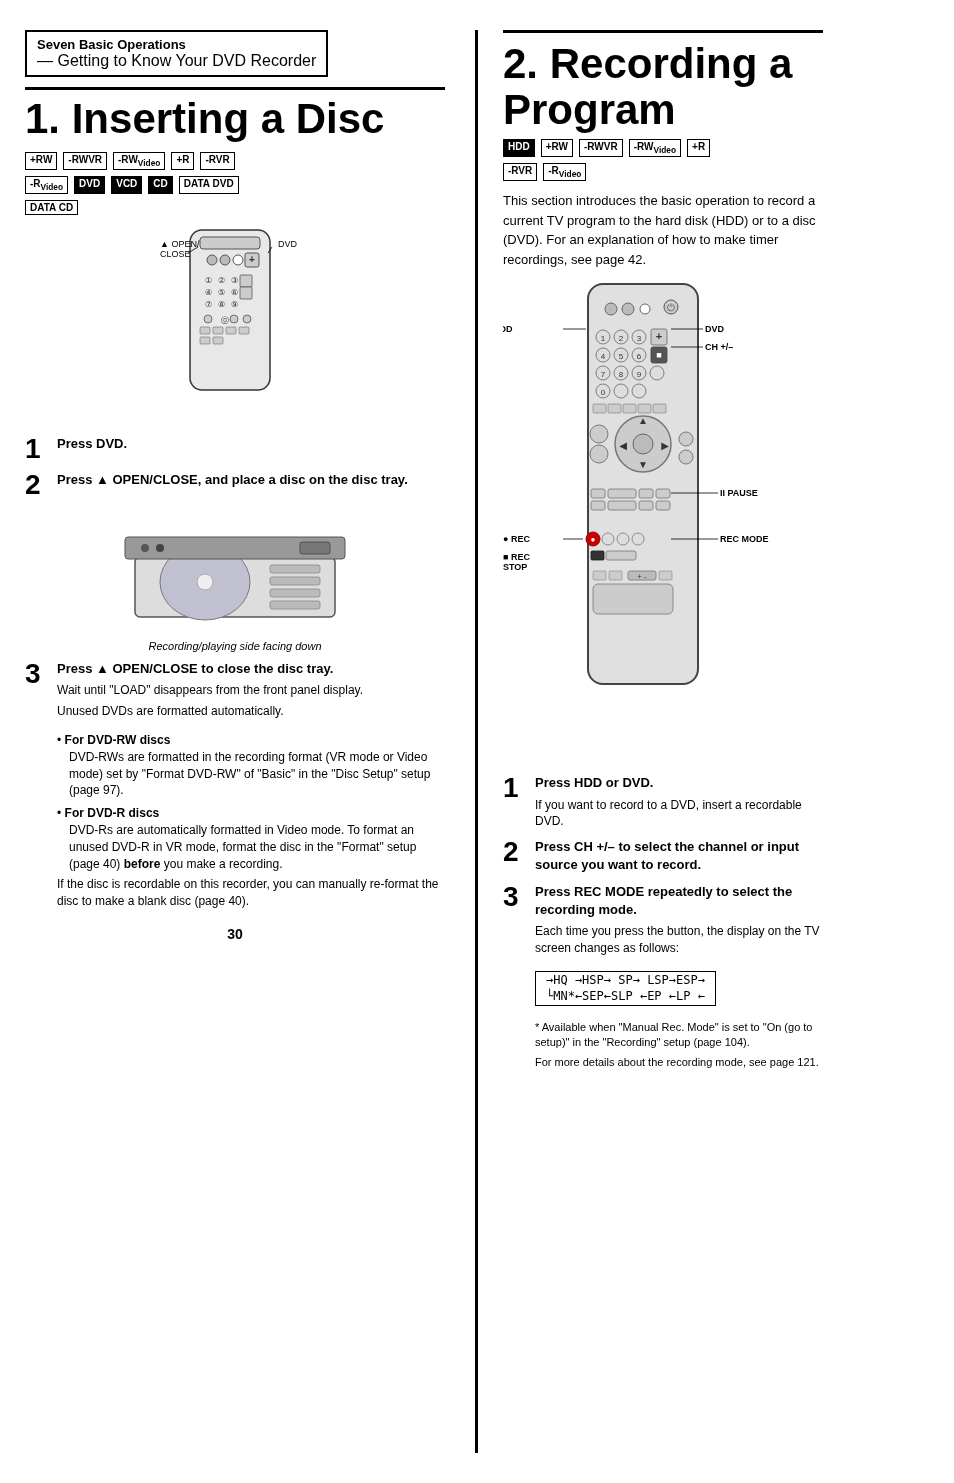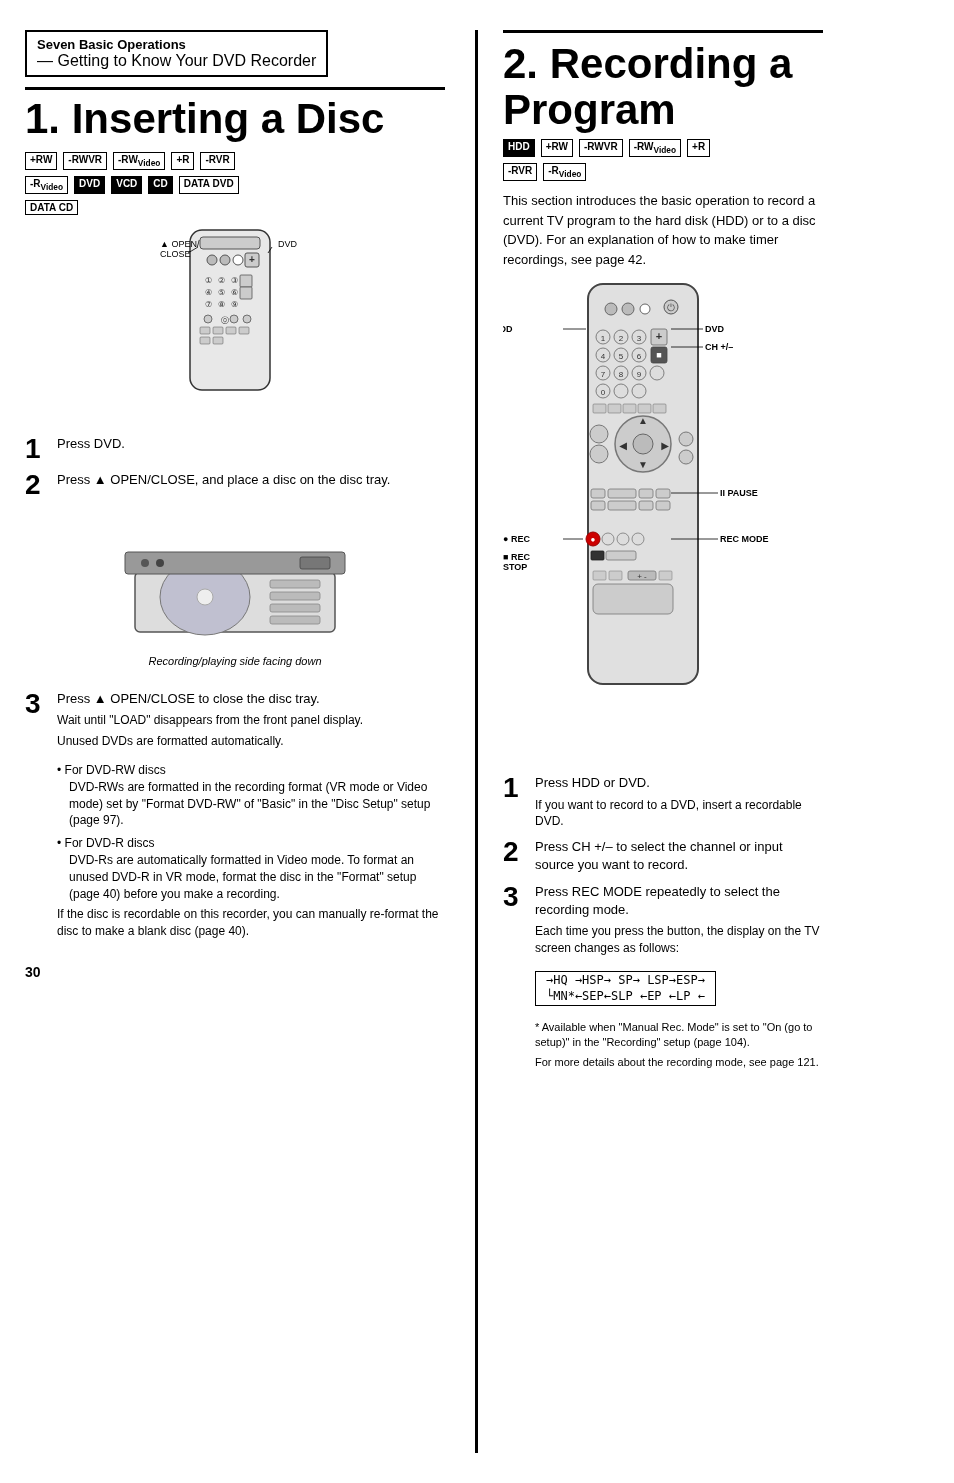--- a/index.html
+++ b/index.html
@@ -91,21 +91,21 @@
       font-size: 28px;
       font-weight: bold;
       line-height: 1;
       min-width: 22px;
     }
     .step-text {
       font-size: 13px;
       line-height: 1.4;
     }
     .step-text strong {
-      font-weight: normal;
+      font-weight: bold;
     }
     .step-body {
       font-size: 12px;
       line-height: 1.4;
       margin-top: 4px;
     }
     .step-body ul {
       list-style: none;
       padding: 0;
     }
@@ -123,33 +123,34 @@
       display: flex;
       justify-content: center;
       margin: 10px 0;
     }
 
     
     .disc-tray-container {
       display: flex;
       flex-direction: column;
       align-items: center;
-      margin: 23px 0;
+      margin: 8px 0;
     }
     .disc-caption {
       font-size: 11px;
       margin-top: 3px;
       font-style: italic;
     }
 
     
     .page-number {
       font-weight: bold;
       font-size: 14px;
-      margin-top: 24px;
+      margin-top: 16px;
+      text-align: center;
     }
 
     
     .rec-mode-diagram {
       border: 1px solid #000;
       padding: 0 10px;
       font-size: 12px;
       font-family: monospace;
       margin: 8px 0;
       display: inline-block;

